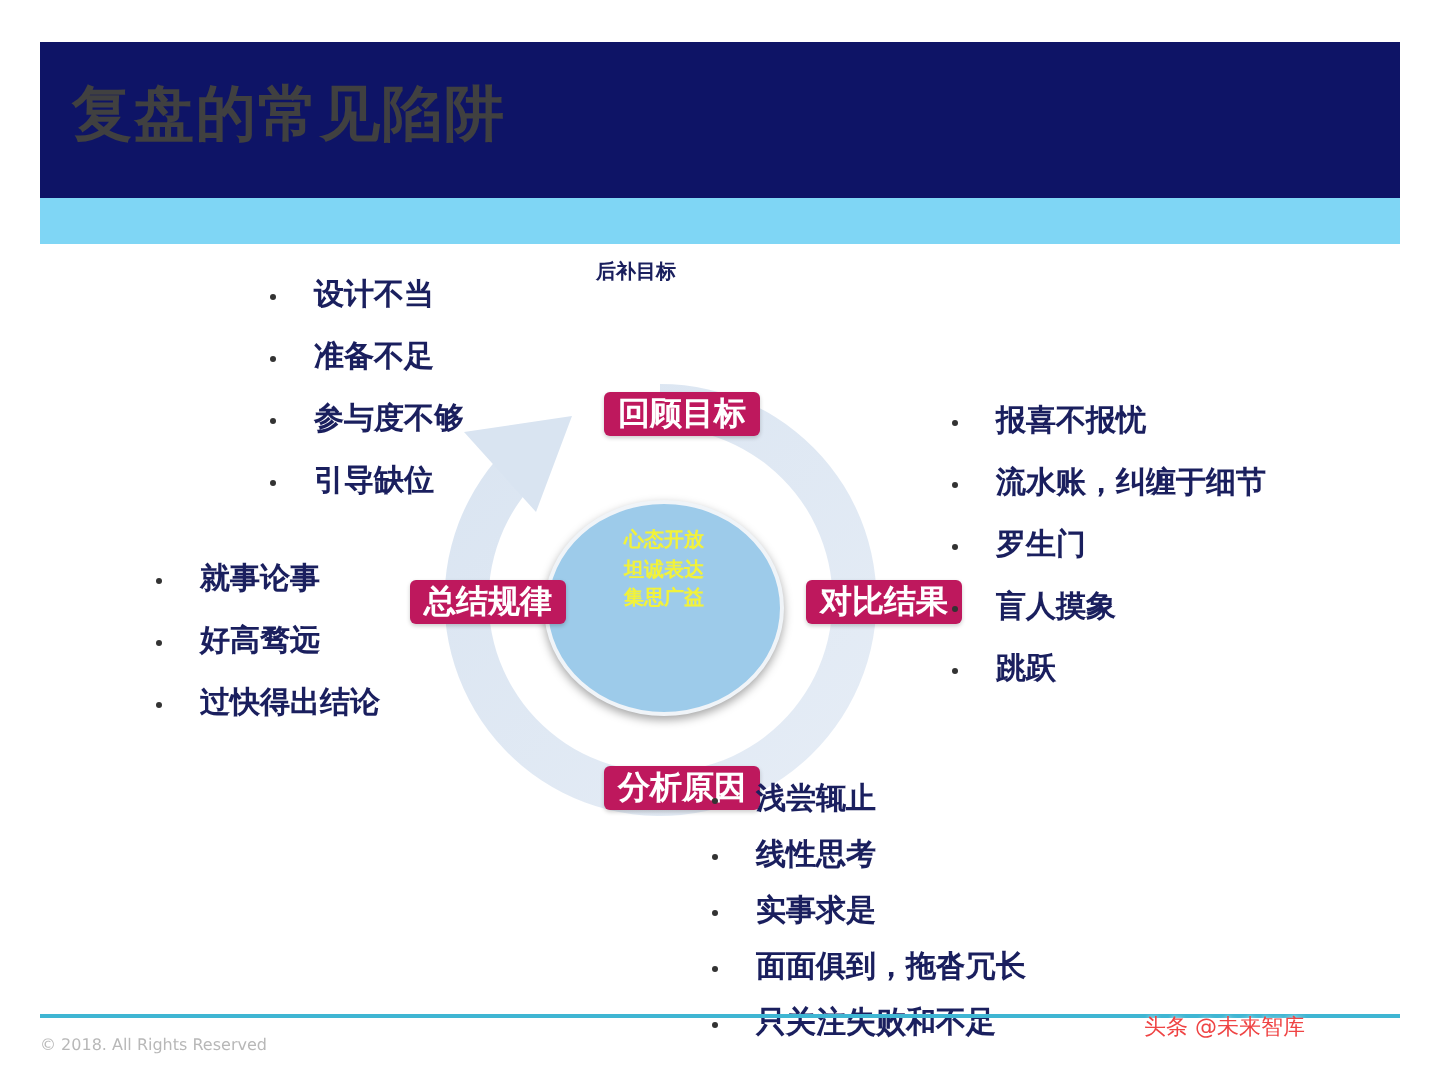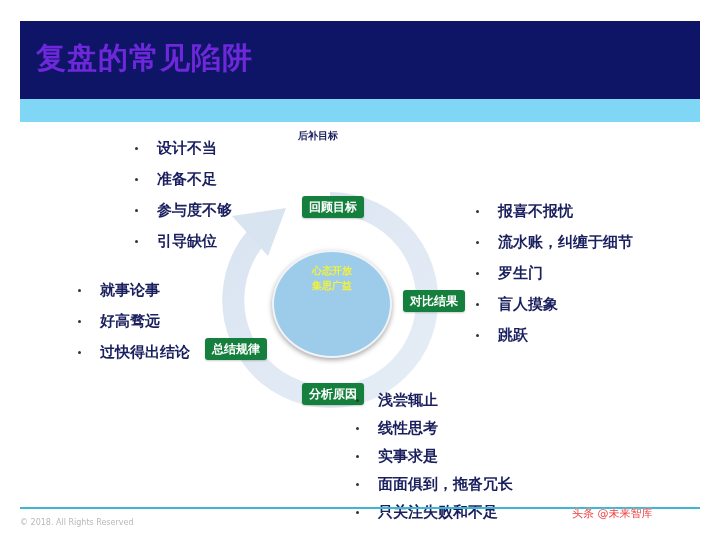--- a/index.html
+++ b/index.html
@@ -1,31 +1,31 @@
 <!DOCTYPE html>
 <html><head>
 <meta charset="utf-8">
 <style>
   html, body { margin:0; padding:0; }
   body { width:720px; height:540px; position:relative; background:#ffffff; overflow:hidden;
          font-family:"DejaVu Sans","Liberation Sans",sans-serif; }
   .header-navy { position:absolute; left:20px; top:21px; width:680px; height:78px; background:#0e1466; }
   .header-light { position:absolute; left:20px; top:99px; width:680px; height:23px; background:#7fd6f5; }
-  .title { position:absolute; left:36px; top:38px; color:#6d28d9; font-size:30px; font-weight:bold; letter-spacing:1px; line-height:40px; }
+  .title { position:absolute; left:36px; top:38px; color:#404040; font-size:30px; font-weight:bold; letter-spacing:1px; line-height:40px; }
   .subtitle { position:absolute; left:298px; top:129px; color:#1a1f5e; font-size:10px; font-weight:bold; }
   .list { position:absolute; margin:0; padding:0; list-style:none; }
   .list li { position:relative; height:31px; line-height:22px; font-size:15px; font-weight:bold; color:#1a1f5e; }
   .list li .dot { position:absolute; left:0; top:10px; width:3px; height:3px; background:#333; border-radius:50%; }
   .list li .txt { position:absolute; left:22px; top:0; white-space:nowrap;font-family:Liberation Serif, serif; }
   .list.tight li { height:28px; }
   .ring { position:absolute; left:0; top:0; }
   .center-circle { position:absolute; left:272px; top:250px; width:116px; height:104px; border-radius:50%;
                    background:#9dcbea; box-shadow:0 2px 5px rgba(0,0,0,0.35); border:2px solid #f0f4f8; }
   .center-text { position:absolute; left:0; right:0; top:12px; text-align:center; color:#f2f23a; font-size:10px; line-height:14.5px; font-weight:bold; }
-  .node { position:absolute; height:22px; padding:0 7px; background:#15803d; color:#ffffff; font-size:12px; font-weight:bold;
+  .node { position:absolute; height:22px; padding:0 7px; background:#be185d; color:#ffffff; font-size:16px; font-weight:bold;
           line-height:22px; border-radius:3px; white-space:nowrap; box-shadow:0 1px 2px rgba(0,0,0,0.2); }
   .footer-line { position:absolute; left:20px; top:507px; width:680px; height:2px; background:#3fb6d3; }
   .copyright { position:absolute; left:20px; top:518px; font-size:8px; color:#b8b8b8; }
   .watermark { position:absolute; left:572px; top:506px; font-size:11px; color:#ef4444; text-shadow:0 0 2px #fff; }
 </style>
 </head>
 <body>
 
 <div class="header-navy"></div>
 <div class="header-light"></div>
@@ -44,28 +44,29 @@
   <path d="M 330 192 A 108 108 0 1 1 248 230
            L 265 244
            A 86 86 0 1 0 330 214 Z" fill="url(#rg)"></path>
 
   <polygon points="232,216 286,208 268,256" fill="#d9e4f1"></polygon>
 </svg>
 
 <div class="center-circle">
   <div class="center-text">
     <div>心态开放</div>
+    <div>坦诚表达</div>
     <div>集思广益</div>
   </div>
 </div>
 
 <div class="node" style="left:302px; top:196px;">回顾目标</div>
 <div class="node" style="left:403px; top:290px;">对比结果</div>
 <div class="node" style="left:302px; top:383px;">分析原因</div>
-<div class="node" style="left:205px; top:290px;margin-top:48px;">总结规律</div>
+<div class="node" style="left:205px; top:290px;">总结规律</div>
 
 <ul class="list" style="left:135px; top:137px;">
   <li>
       <span class="dot"></span>
       <span class="txt">设计不当</span>
     </li>
   <li>
       <span class="dot"></span>
       <span class="txt">准备不足</span>
     </li>

